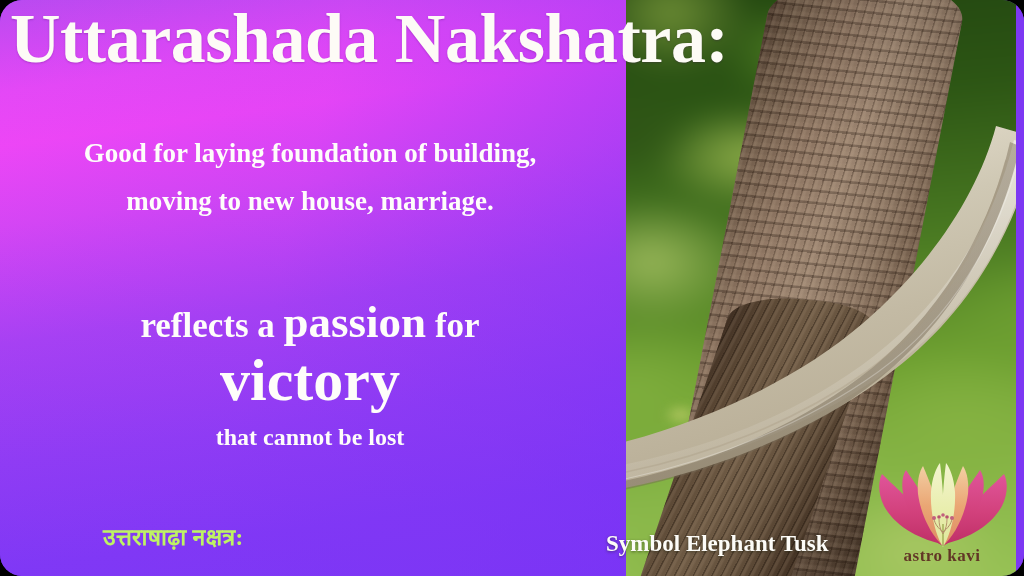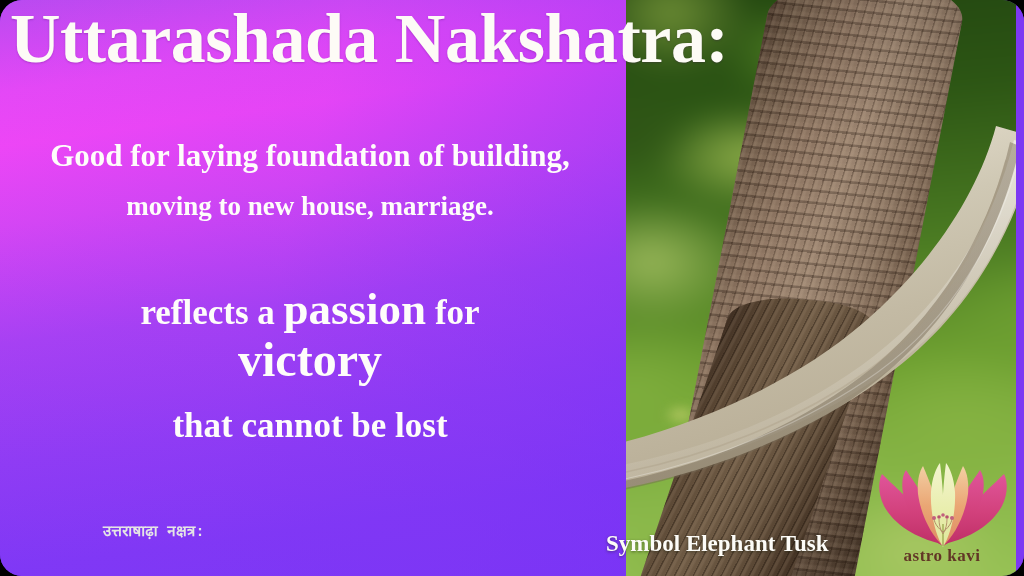--- a/index.html
+++ b/index.html
@@ -215,21 +215,21 @@
   .body-block {
     position: absolute;
     left: 0;
     top: 136px;
     width: 620px;
     text-align: center;
     color: #fefdfa;
     font-weight: bold;
   }
   .body-block .line-a {
-    font-size: 31px;
+    font-size: 27px;
     line-height: 1.32;
     margin: 0 0 2px 0;
     padding: 0 20px;
   }
   .body-block .line-b {
     font-size: 27px;
     line-height: 1.32;
     margin: 12px;
   }
 
@@ -239,43 +239,44 @@
     top: 283px;
     width: 620px;
     text-align: center;
     color: #fefdfa;
     font-weight: bold;
   }
   .quote-line-1 {
     font-size: 35px;
     line-height: 1.18;
     white-space: nowrap;
+    margin-top: 13px;
   }
   .quote-line-1 .big {
     font-size: 45px;
   }
   .quote-line-2 {
-    font-size: 48px;
+    font-size: 60px;
     line-height: 1.1;
     margin-top: -2px;
   }
   .quote-line-3 {
-    font-size: 35px;
+    font-size: 24px;
     line-height: 1.2;
-    margin-top: 18px;
+    margin-top: 10px;
   }
 
   .sanskrit {
     position: absolute;
     left: 103px;
     top: 520px;
-    font-family: Liberation Mono, monospace;
-    font-size: 15px;
-    font-weight: bold;
-    color: #e5e5e5;
+    font-family: Liberation Serif, serif;
+    font-size: 23px;
+    font-weight: bold;
+    color: #bef264;
     letter-spacing: 0.3px;
   }
 
   .caption {
     position: absolute;
     left: 574px;
     top: 531px;
     font-size: 23px;
     font-weight: bold;
     color: #fdfcf8;

